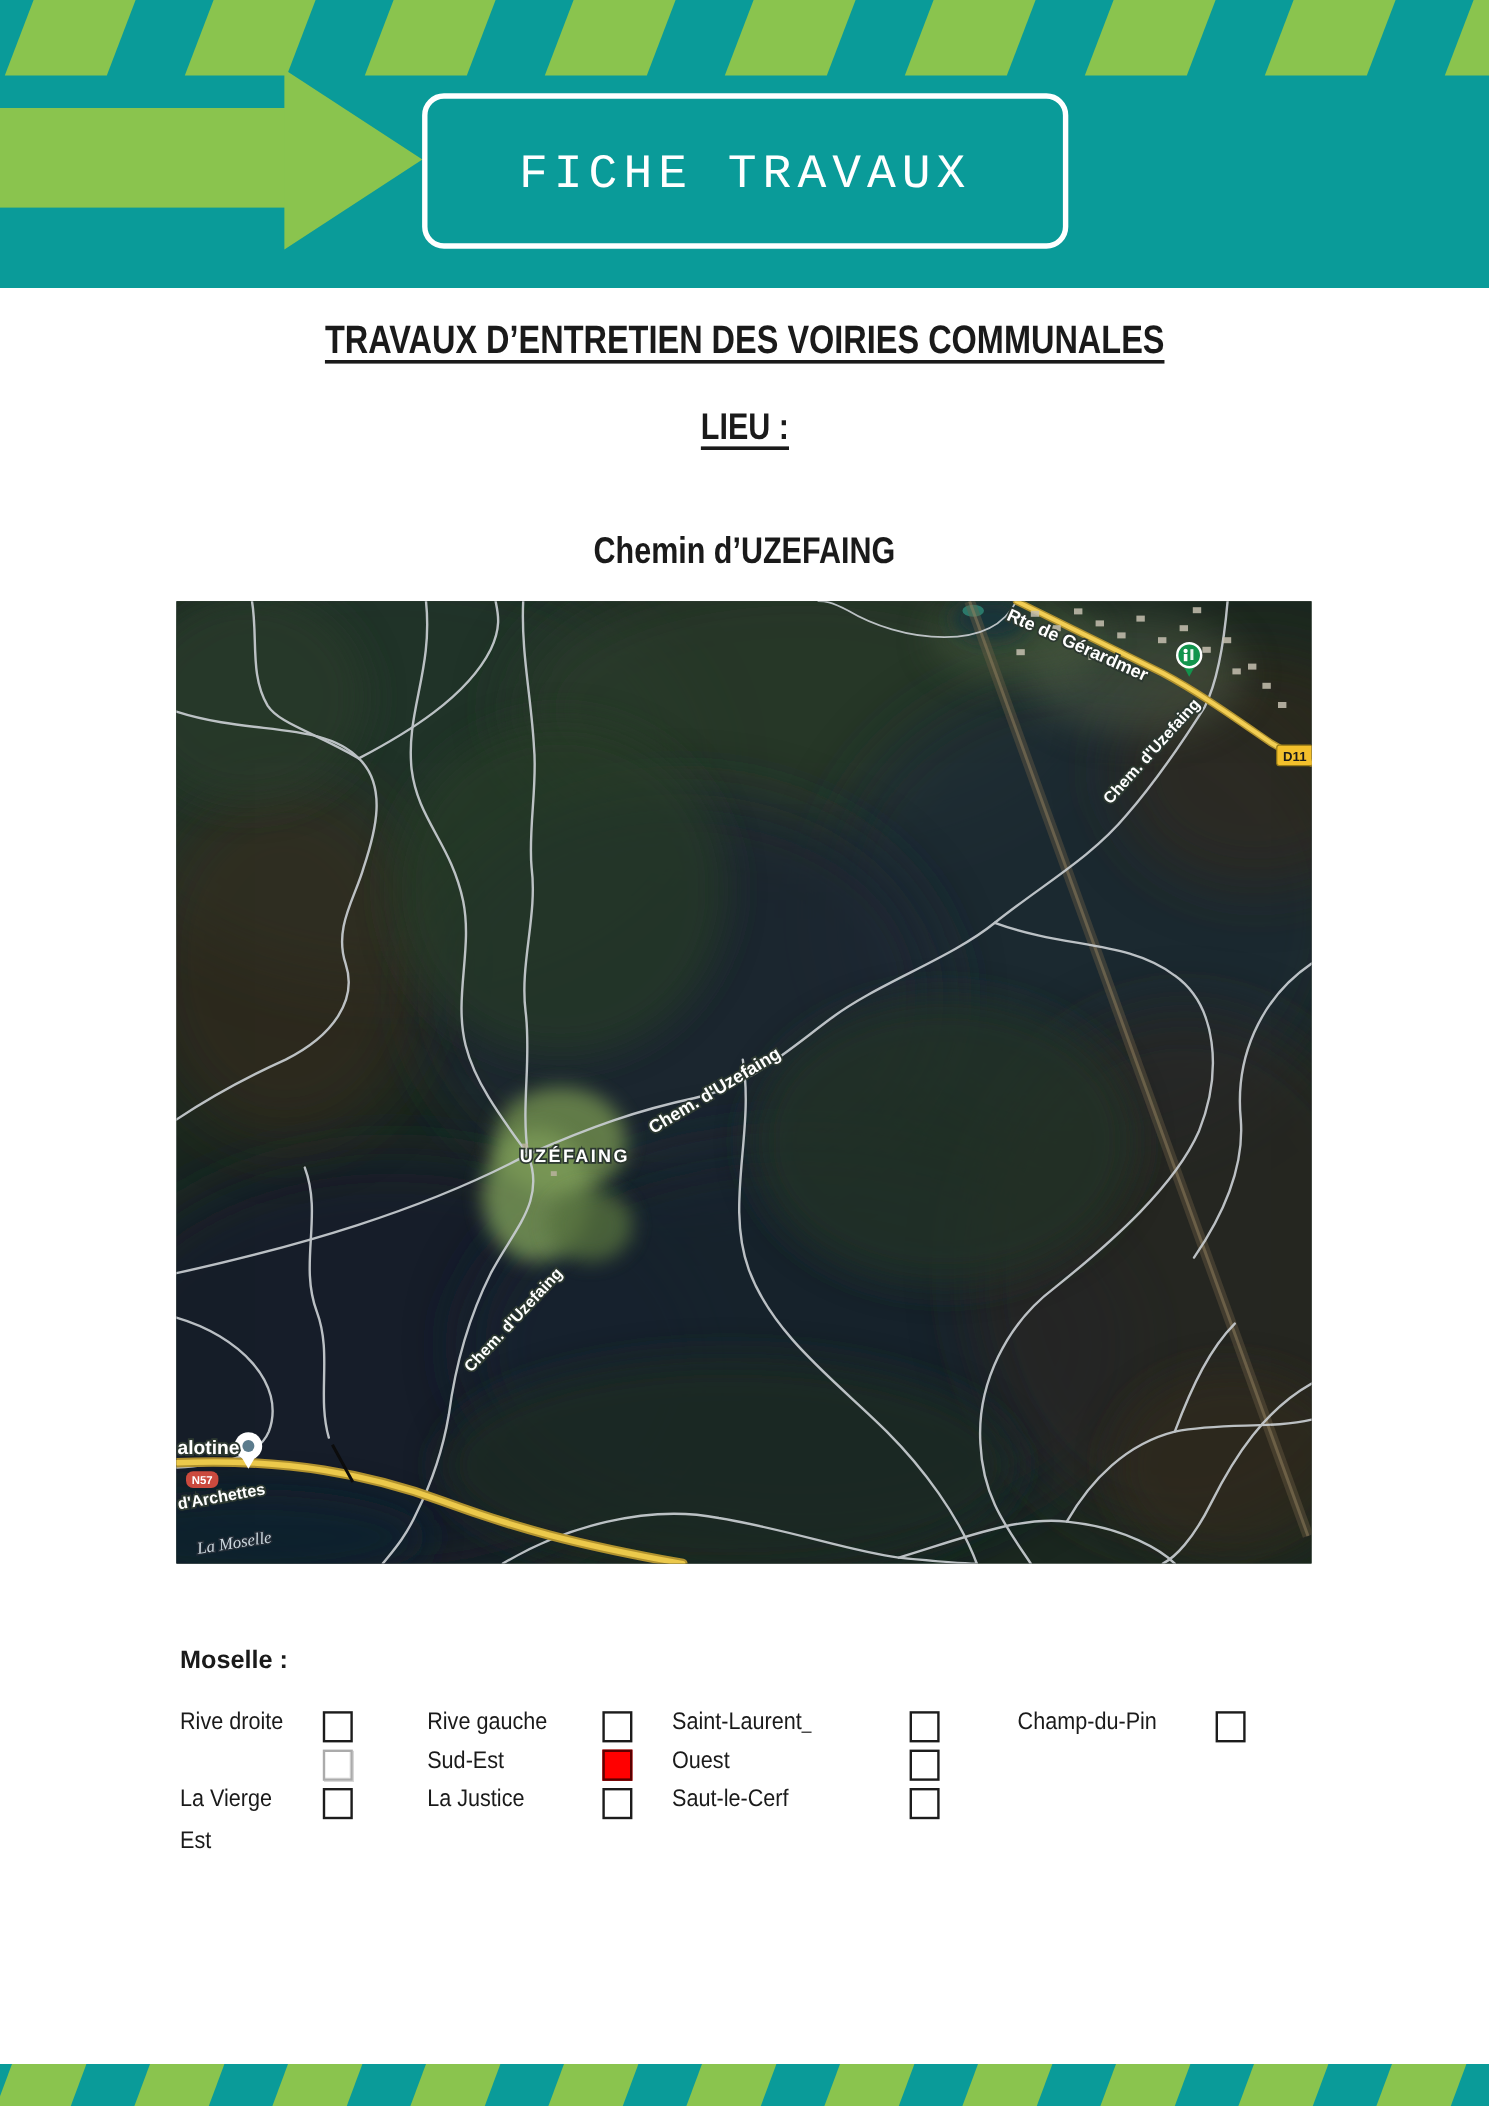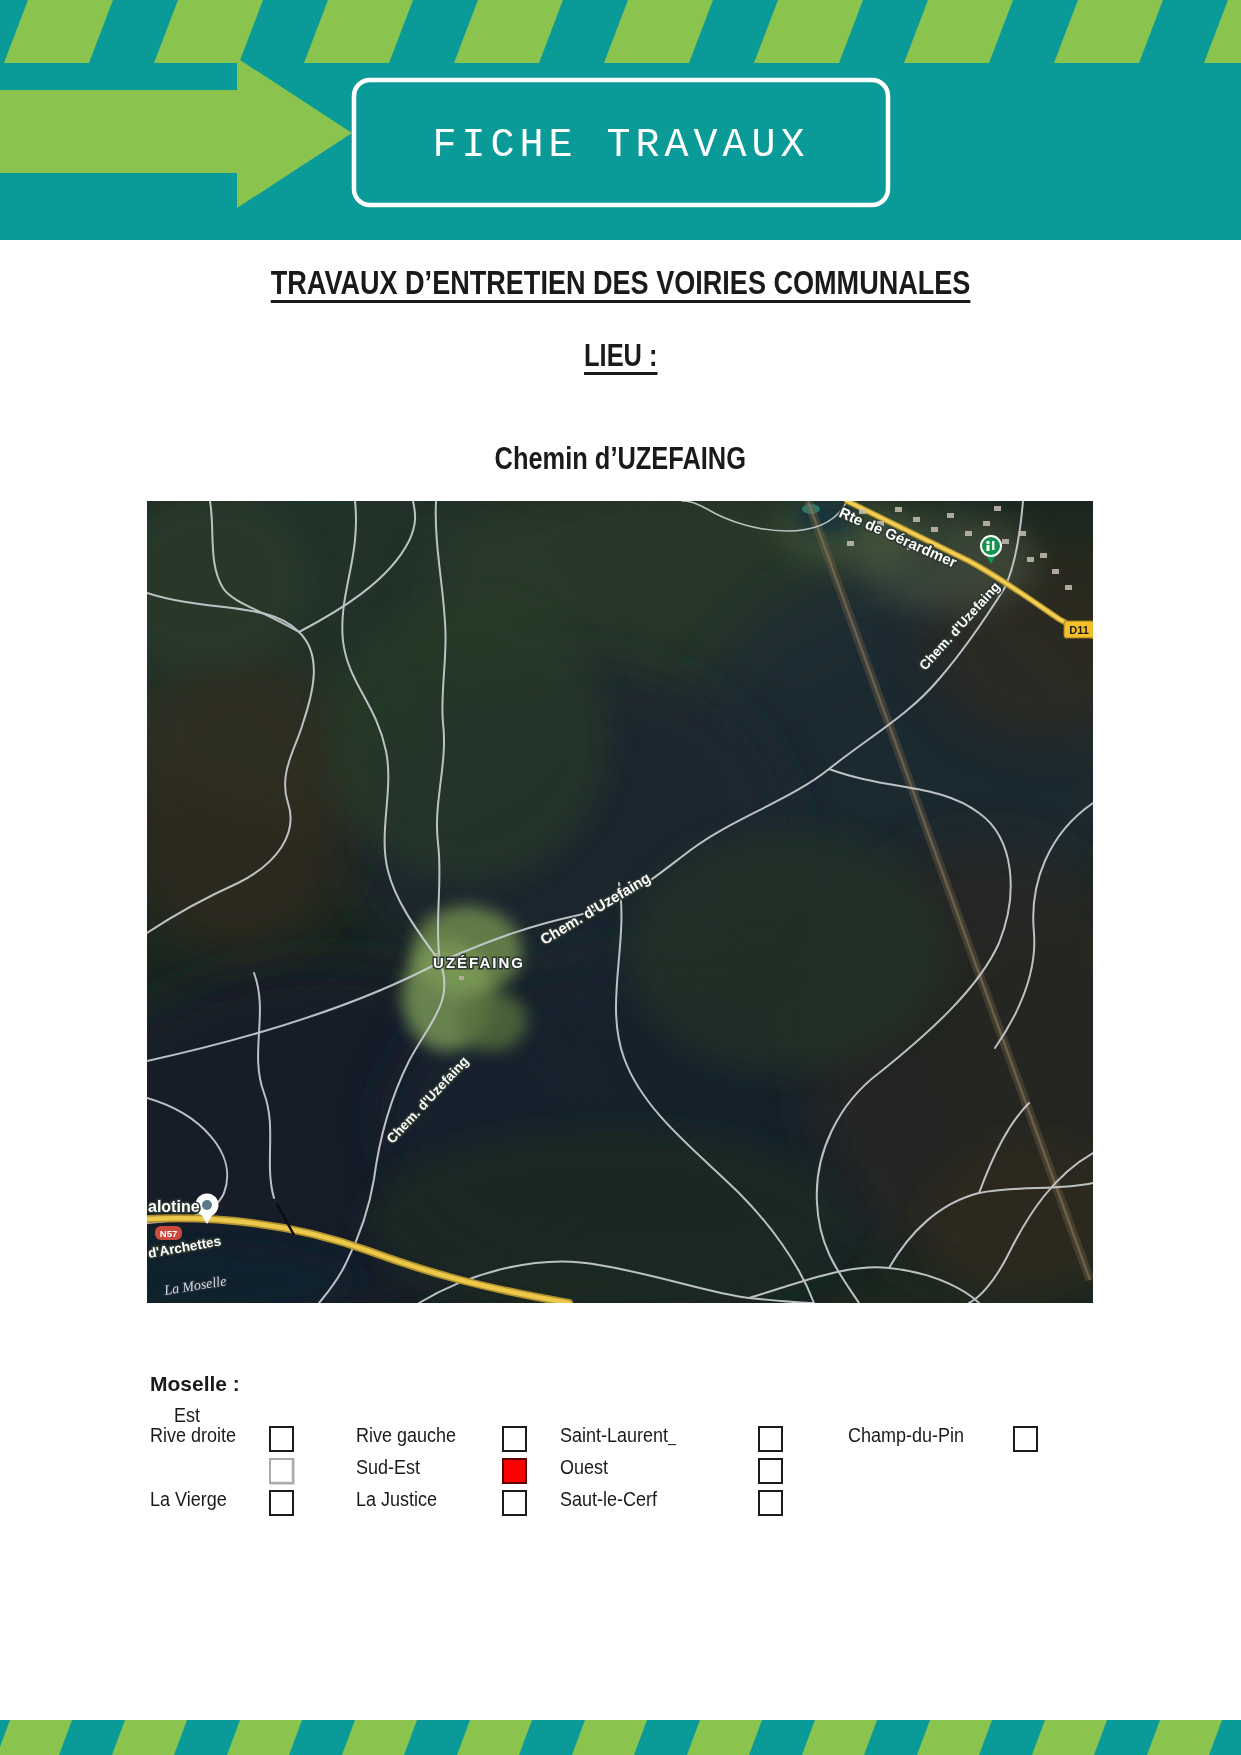--- a/index.html
+++ b/index.html
@@ -219,21 +219,21 @@
   <div class="qlabel" style="left:356px;top:1424px;">
     <span class="cond2">Rive gauche</span></div>
   <div class="cb empty" style="left:502px;top:1426px;"></div>
   <div class="qlabel" style="left:560px;top:1424px;">
     <span class="cond2"><span>Saint-Laurent</span><span class="sl-suffix">_</span></span></div>
   <div class="cb empty" style="left:758px;top:1426px;"></div>
   <div class="qlabel" style="left:848px;top:1424px;">
     <span class="cond2">Champ-du-Pin</span></div>
   <div class="cb empty" style="left:1013px;top:1426px;"></div>
 
-  <div class="qlabel" style="left:150px;top:1404px;margin-left:24px;">
+  <div class="qlabel" style="left:150px;top:1523px;">
     <span class="cond2">Est</span></div>
   <div class="cb shadow" style="left:269px;top:1458px;"></div>
   <div class="qlabel" style="left:356px;top:1456px;">
     <span class="cond2">Sud-Est</span></div>
   <div class="cb checked-red" style="left:502px;top:1458px;"></div>
   <div class="qlabel" style="left:560px;top:1456px;">
     <span class="cond2">Ouest</span></div>
   <div class="cb empty" style="left:758px;top:1458px;"></div>
 
   <div class="qlabel" style="left:150px;top:1488px;">

